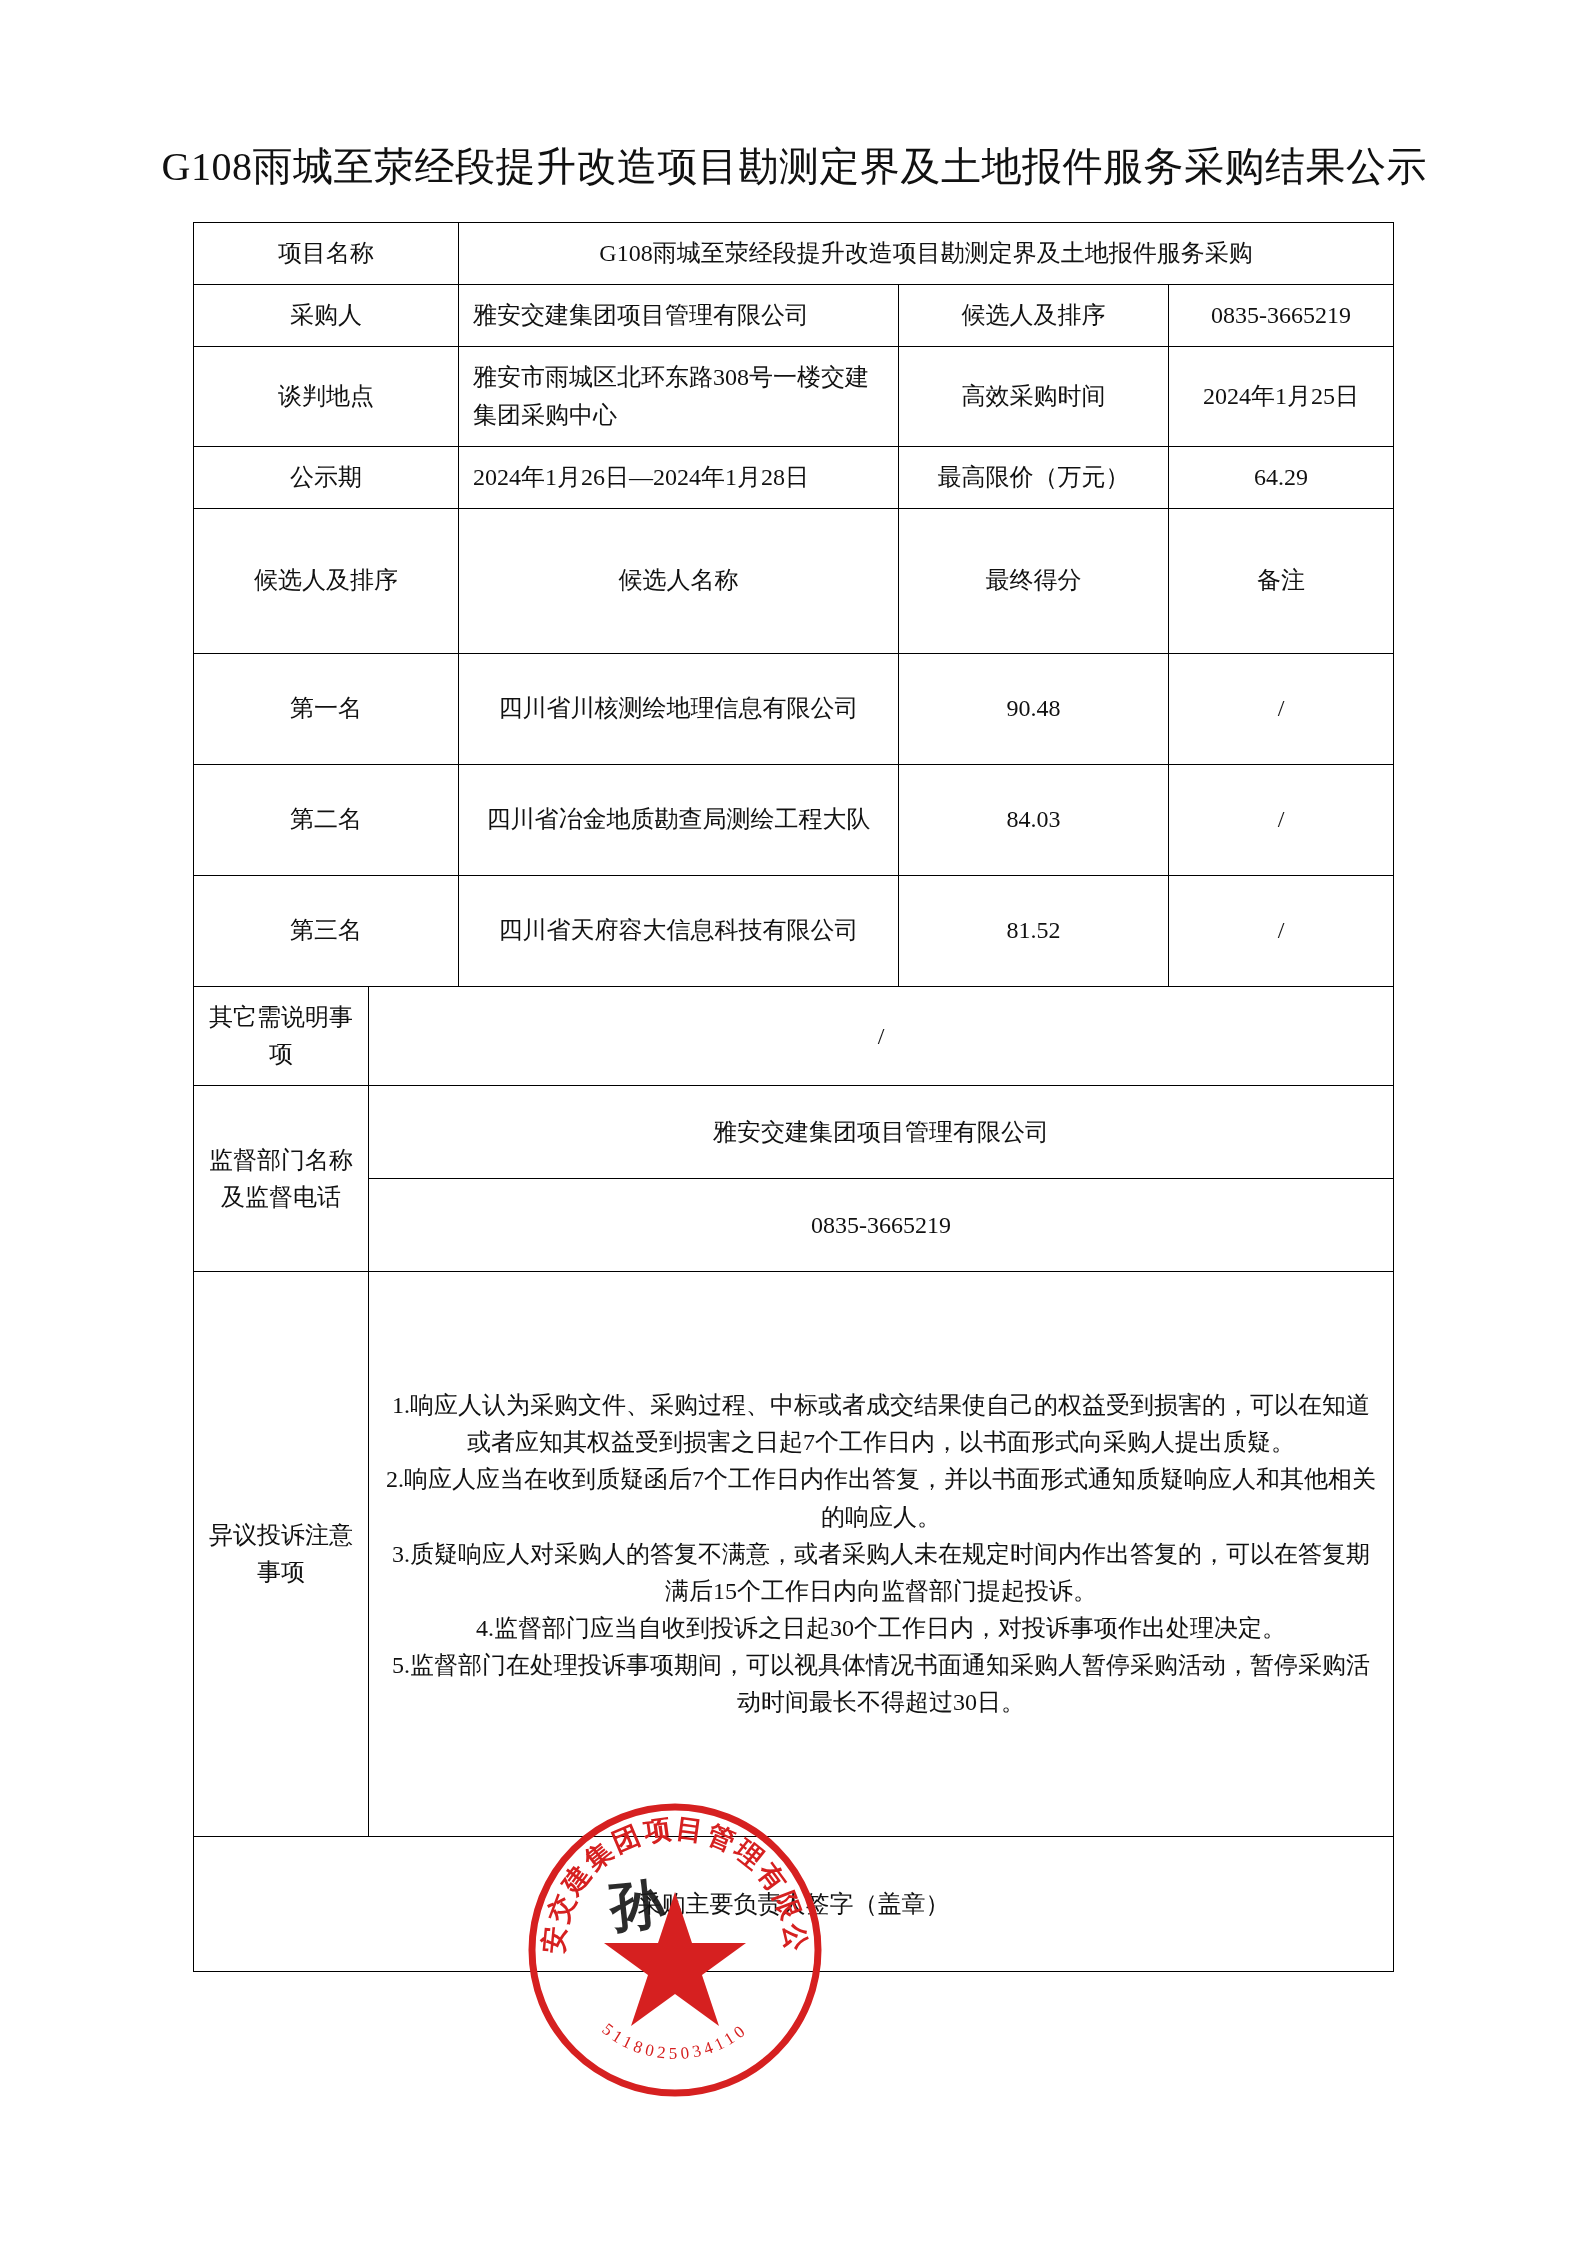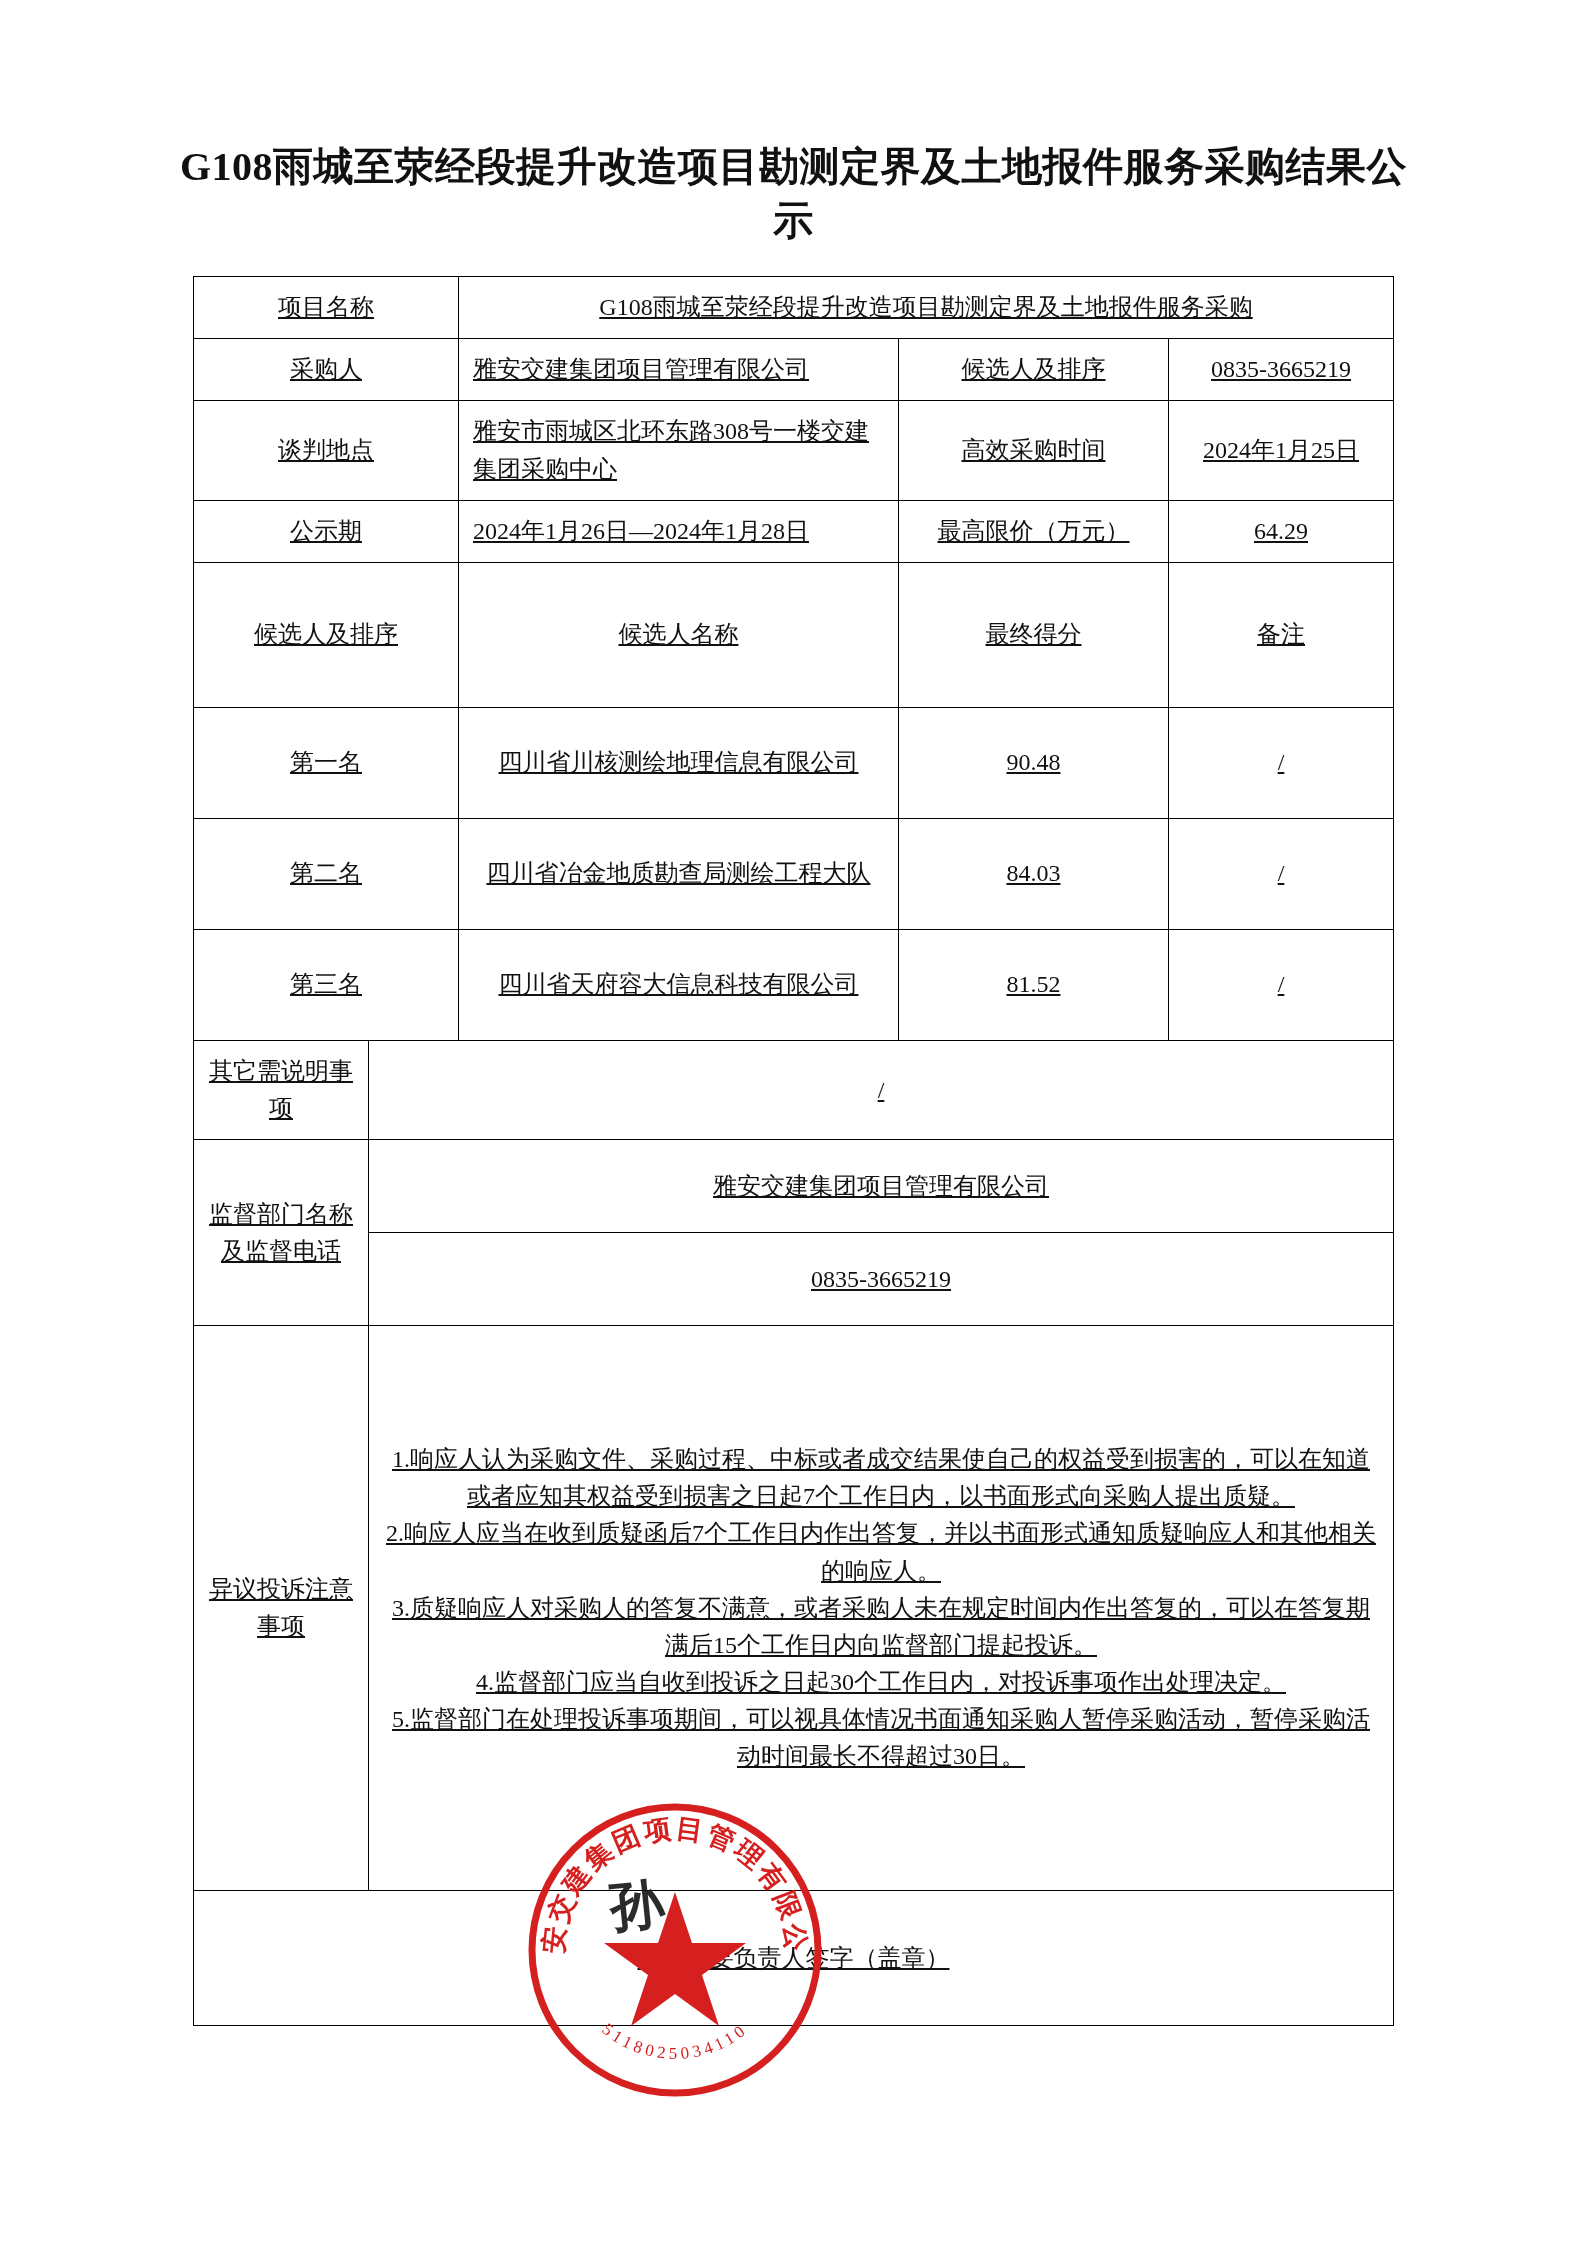--- a/index.html
+++ b/index.html
@@ -16,34 +16,33 @@
     overflow: hidden;
   }
   .page {
     position: relative;
     width: 1587px;
     height: 2244px;
     box-sizing: border-box;
     padding: 140px 130px 0 130px;
   }
   .doc-title {
-    text-align: center;
+    text-align: right;
     font-size: 40px;
-    font-weight: bold;
+    font-weight: normal;
     line-height: 1.35;
     letter-spacing: 0.5px;
     margin: 0 0 28px 0;
     padding: 0 30px;
   }
   table.main {
     width: 1200px;
     margin: 0 auto;
     border-collapse: collapse;
     table-layout: fixed;
-    text-decoration: underline;
   }
   table.main td {
     border: 1.5px solid #000;
     font-size: 24px;
     padding: 12px 14px;
     vertical-align: middle;
     line-height: 1.55;
   }
   td.center { text-align: center; }
   td.left { text-align: left; }

